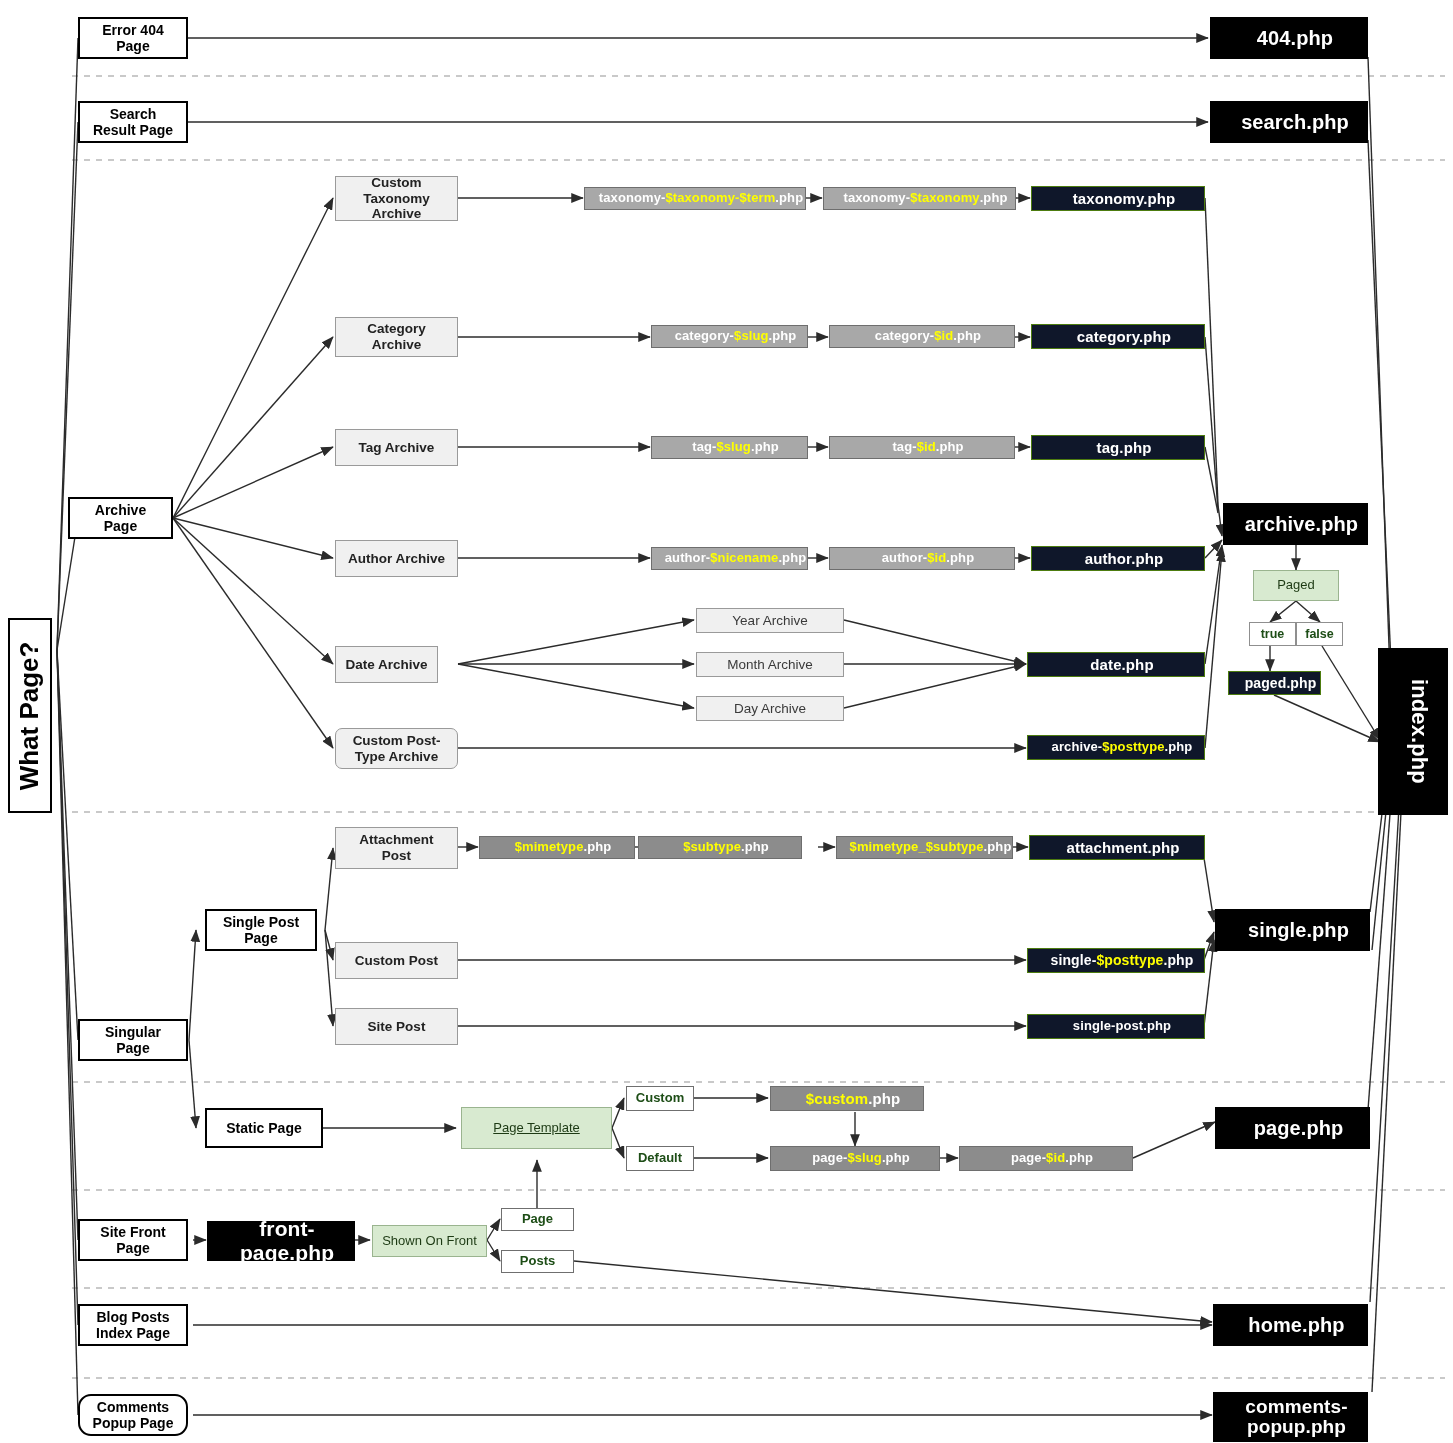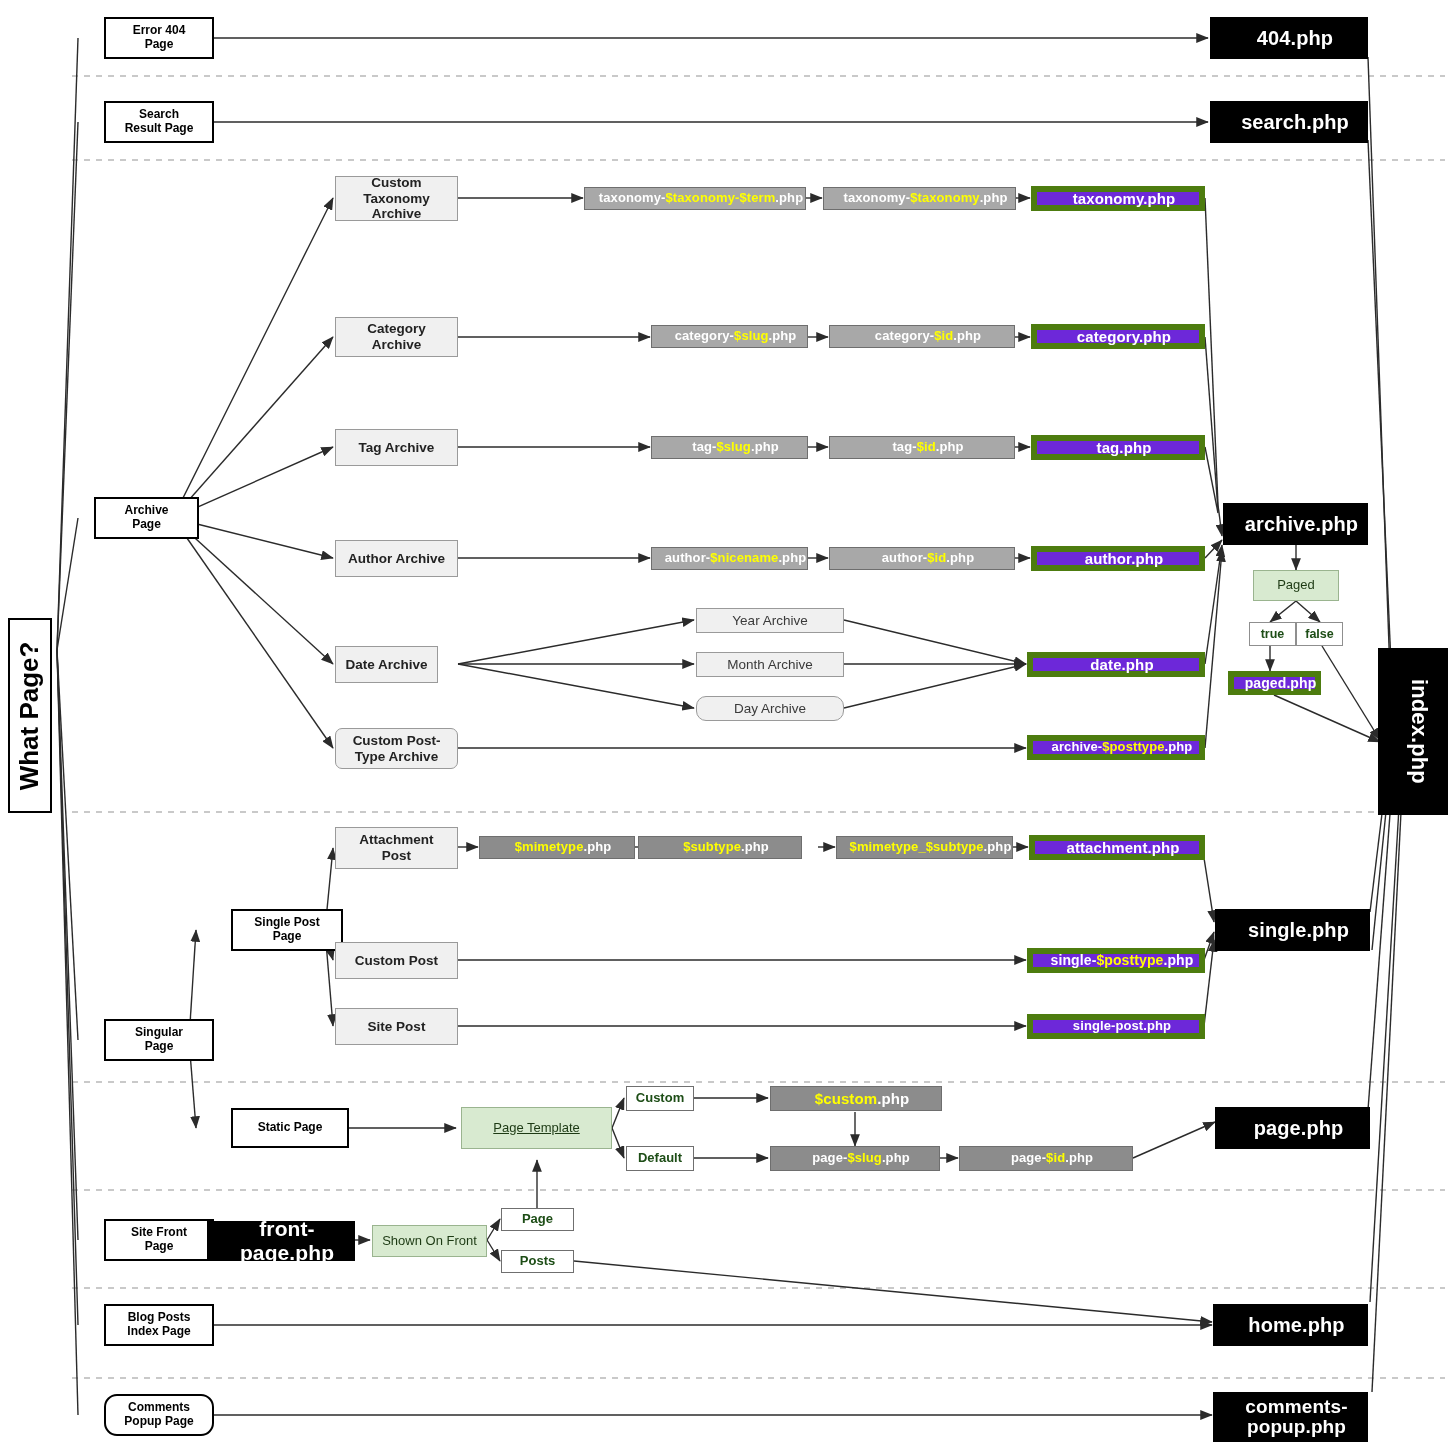--- a/index.html
+++ b/index.html
@@ -7,32 +7,32 @@
   #stage{position:relative;width:1453px;height:1443px;background:#fff;overflow:hidden;}
 
   .node{position:absolute;box-sizing:border-box;display:flex;align-items:center;
         justify-content:center;text-align:center;line-height:1.15;}
 
   
   .qbox{border:2px solid #000;background:#fff;font-weight:bold;font-size:26px;color:#000;}
   .qbox .vert{transform:rotate(-90deg);white-space:nowrap;}
 
   
-  .pagebox{border:2.5px solid #000;background:#fff;color:#000;font-weight:bold;font-size:12px;margin-left:26px;}
+  .pagebox{border:2.5px solid #000;background:#fff;color:#000;font-weight:bold;font-size:14px;}
 
   
   .condbox{border:1px solid #9a9a9a;background:#f0f0f0;color:#222;font-size:13.5px;font-weight:bold;}
   .condbox.plain{font-weight:normal;color:#3a3a3a;}
 
   
   .chip{color:#fff;font-size:13px;font-weight:bold;letter-spacing:.1px;padding-left:12px;}
   .chip .v{color:#ffff00;}
   .chip.lt{background:#a8a8a8;border:1px solid #6e6e6e;}
   .chip.md{background:#8c8c8c;border:1px solid #6e6e6e;}
-  .chip.dk{background:#6d28d9;border:6px solid #4d7c0f;font-size:15px;}
+  .chip.dk{background:#0f172a;border:1px solid #4d7c0f;font-size:15px;}
   .chip.blk{background:#000;border:1px solid #000;font-size:20px;font-weight:bold;}
   .chip.blk.sm{font-size:16px;}
   .chip.blk.vert{writing-mode:vertical-rl;}
 
   
   .green{background:#d8ead0;border:1px solid #9ab48f;color:#1d3a14;font-size:13px;}
   .tf{background:#fff;border:1px solid #8f8f8f;color:#1d4d16;font-size:12.5px;font-weight:bold;}
 
   
   .gw{background:#fff;border:1px solid #6f6f6f;color:#1d4d16;font-size:13px;font-weight:bold;}
@@ -219,21 +219,21 @@
 
 <div class="node condbox" style="left:335px;top:540px;width:123px;height:37px;white-space:pre-line;">Author Archive</div>
 
 <div class="node condbox" style="left:335px;top:646px;width:103px;height:37px;white-space:pre-line;">Date Archive</div>
 
 <div class="node condbox" style="left:335px;top:728px;width:123px;height:41px;white-space:pre-line;border-radius:7px;">Custom Post-
 Type Archive</div>
 
 <div class="node condbox plain" style="left:696px;top:608px;width:148px;height:25px;">Year Archive</div>
 <div class="node condbox plain" style="left:696px;top:652px;width:148px;height:25px;">Month Archive</div>
-<div class="node condbox plain" style="left:696px;top:696px;width:148px;height:25px;border-radius:10px;">Day Archive</div>
+<div class="node condbox plain" style="left:696px;top:696px;width:148px;height:25px;">Day Archive</div>
 
 <div class="node pagebox" style="left:205px;top:909px;width:112px;height:42px;white-space:pre-line;">Single Post
 Page</div>
 
 <div class="node pagebox" style="left:205px;top:1108px;width:118px;height:40px;white-space:pre-line;">Static Page</div>
 
 <div class="node condbox" style="left:335px;top:827px;width:123px;height:42px;white-space:pre-line;">Attachment
 Post</div>
 
 <div class="node condbox" style="left:335px;top:942px;width:123px;height:37px;white-space:pre-line;">Custom Post</div>
@@ -334,21 +334,21 @@
 </div>
 <div class="node chip dk" style="left:1027px;top:1014px;width:178px;height:25px;font-size:13px;">single-post.php</div>
 
 <div class="node chip blk" style="left:1215px;top:909px;width:155px;height:42px;">single.php</div>
 
 <div class="node green" style="left:461px;top:1107px;width:151px;height:42px;text-decoration:underline;">Page Template</div>
 
 <div class="node gw" style="left:626px;top:1086px;width:68px;height:25px;">Custom</div>
 <div class="node gw" style="left:626px;top:1146px;width:68px;height:25px;">Default</div>
 
-<div class="node chip md" style="left:770px;top:1086px;width:172px;height:25px;font-size:15px;">
+<div class="node chip md" style="left:770px;top:1086px;width:154px;height:25px;font-size:15px;">
   <span class="v">$custom</span>
       <span>.php</span>
 </div>
 <div class="node chip md" style="left:770px;top:1146px;width:170px;height:25px;">
   <span>page-</span>
       <span class="v">$slug</span>
       <span>.php</span>
 </div>
 <div class="node chip md" style="left:959px;top:1146px;width:174px;height:25px;">
   <span>page-</span>

